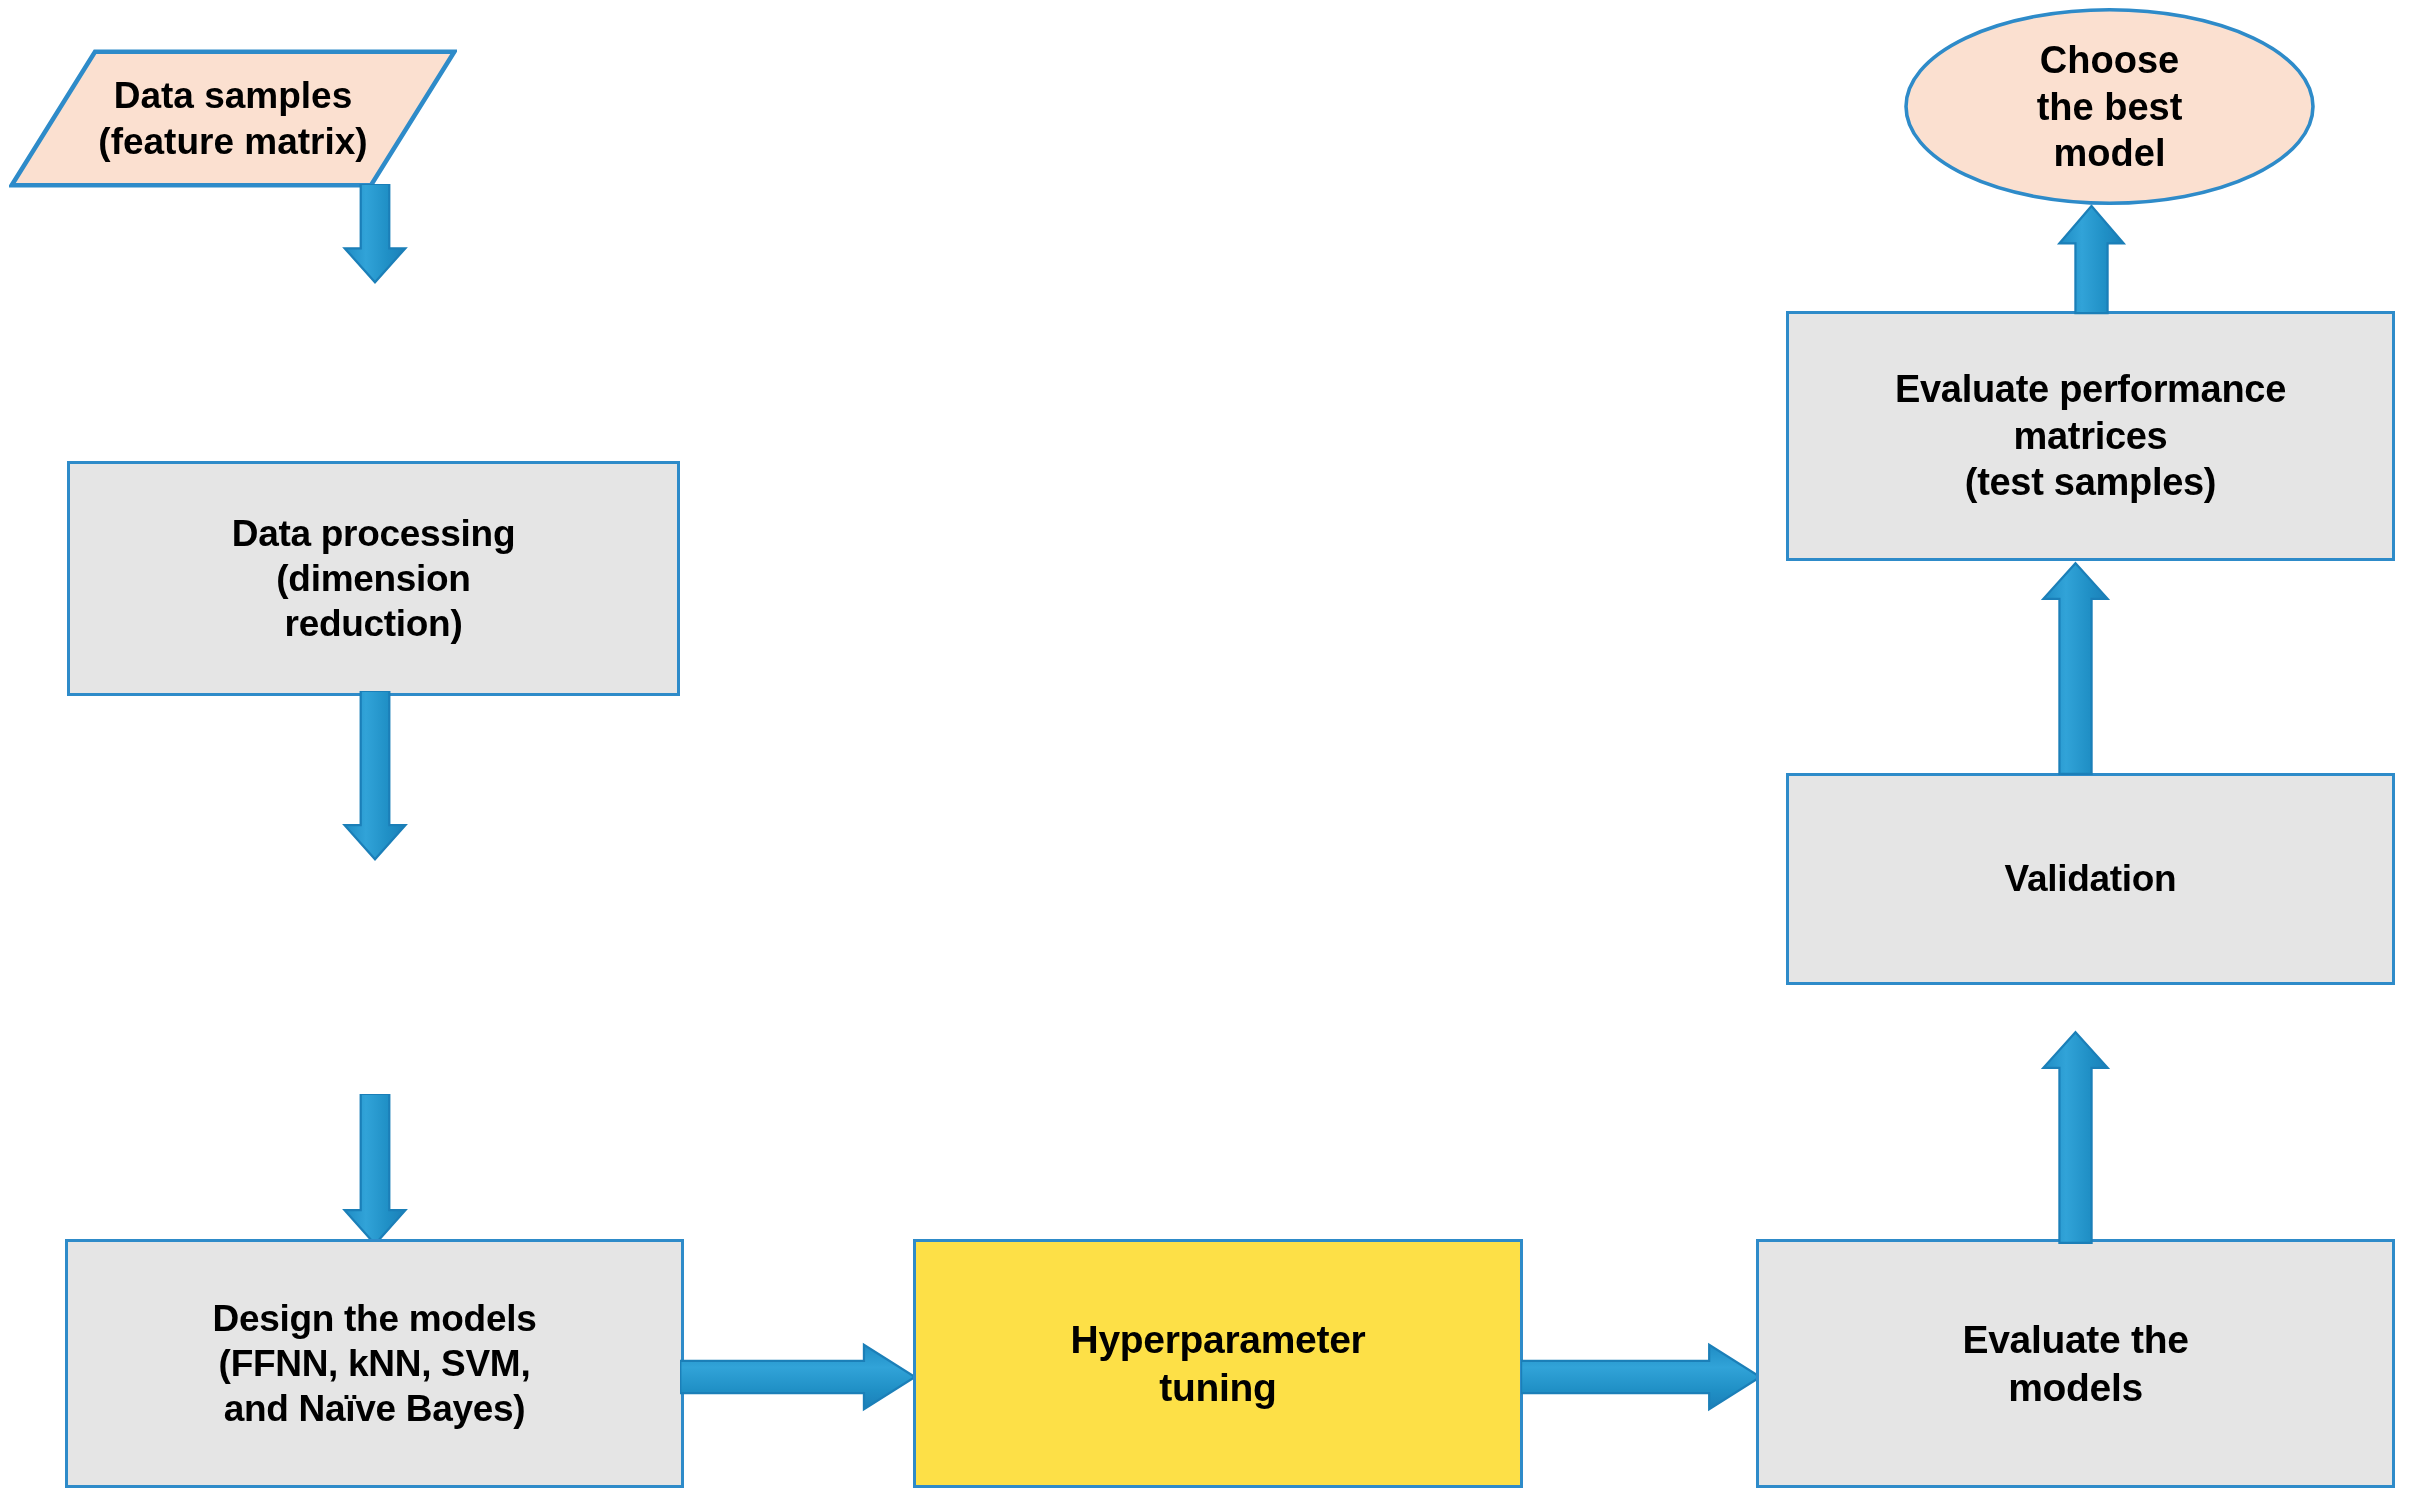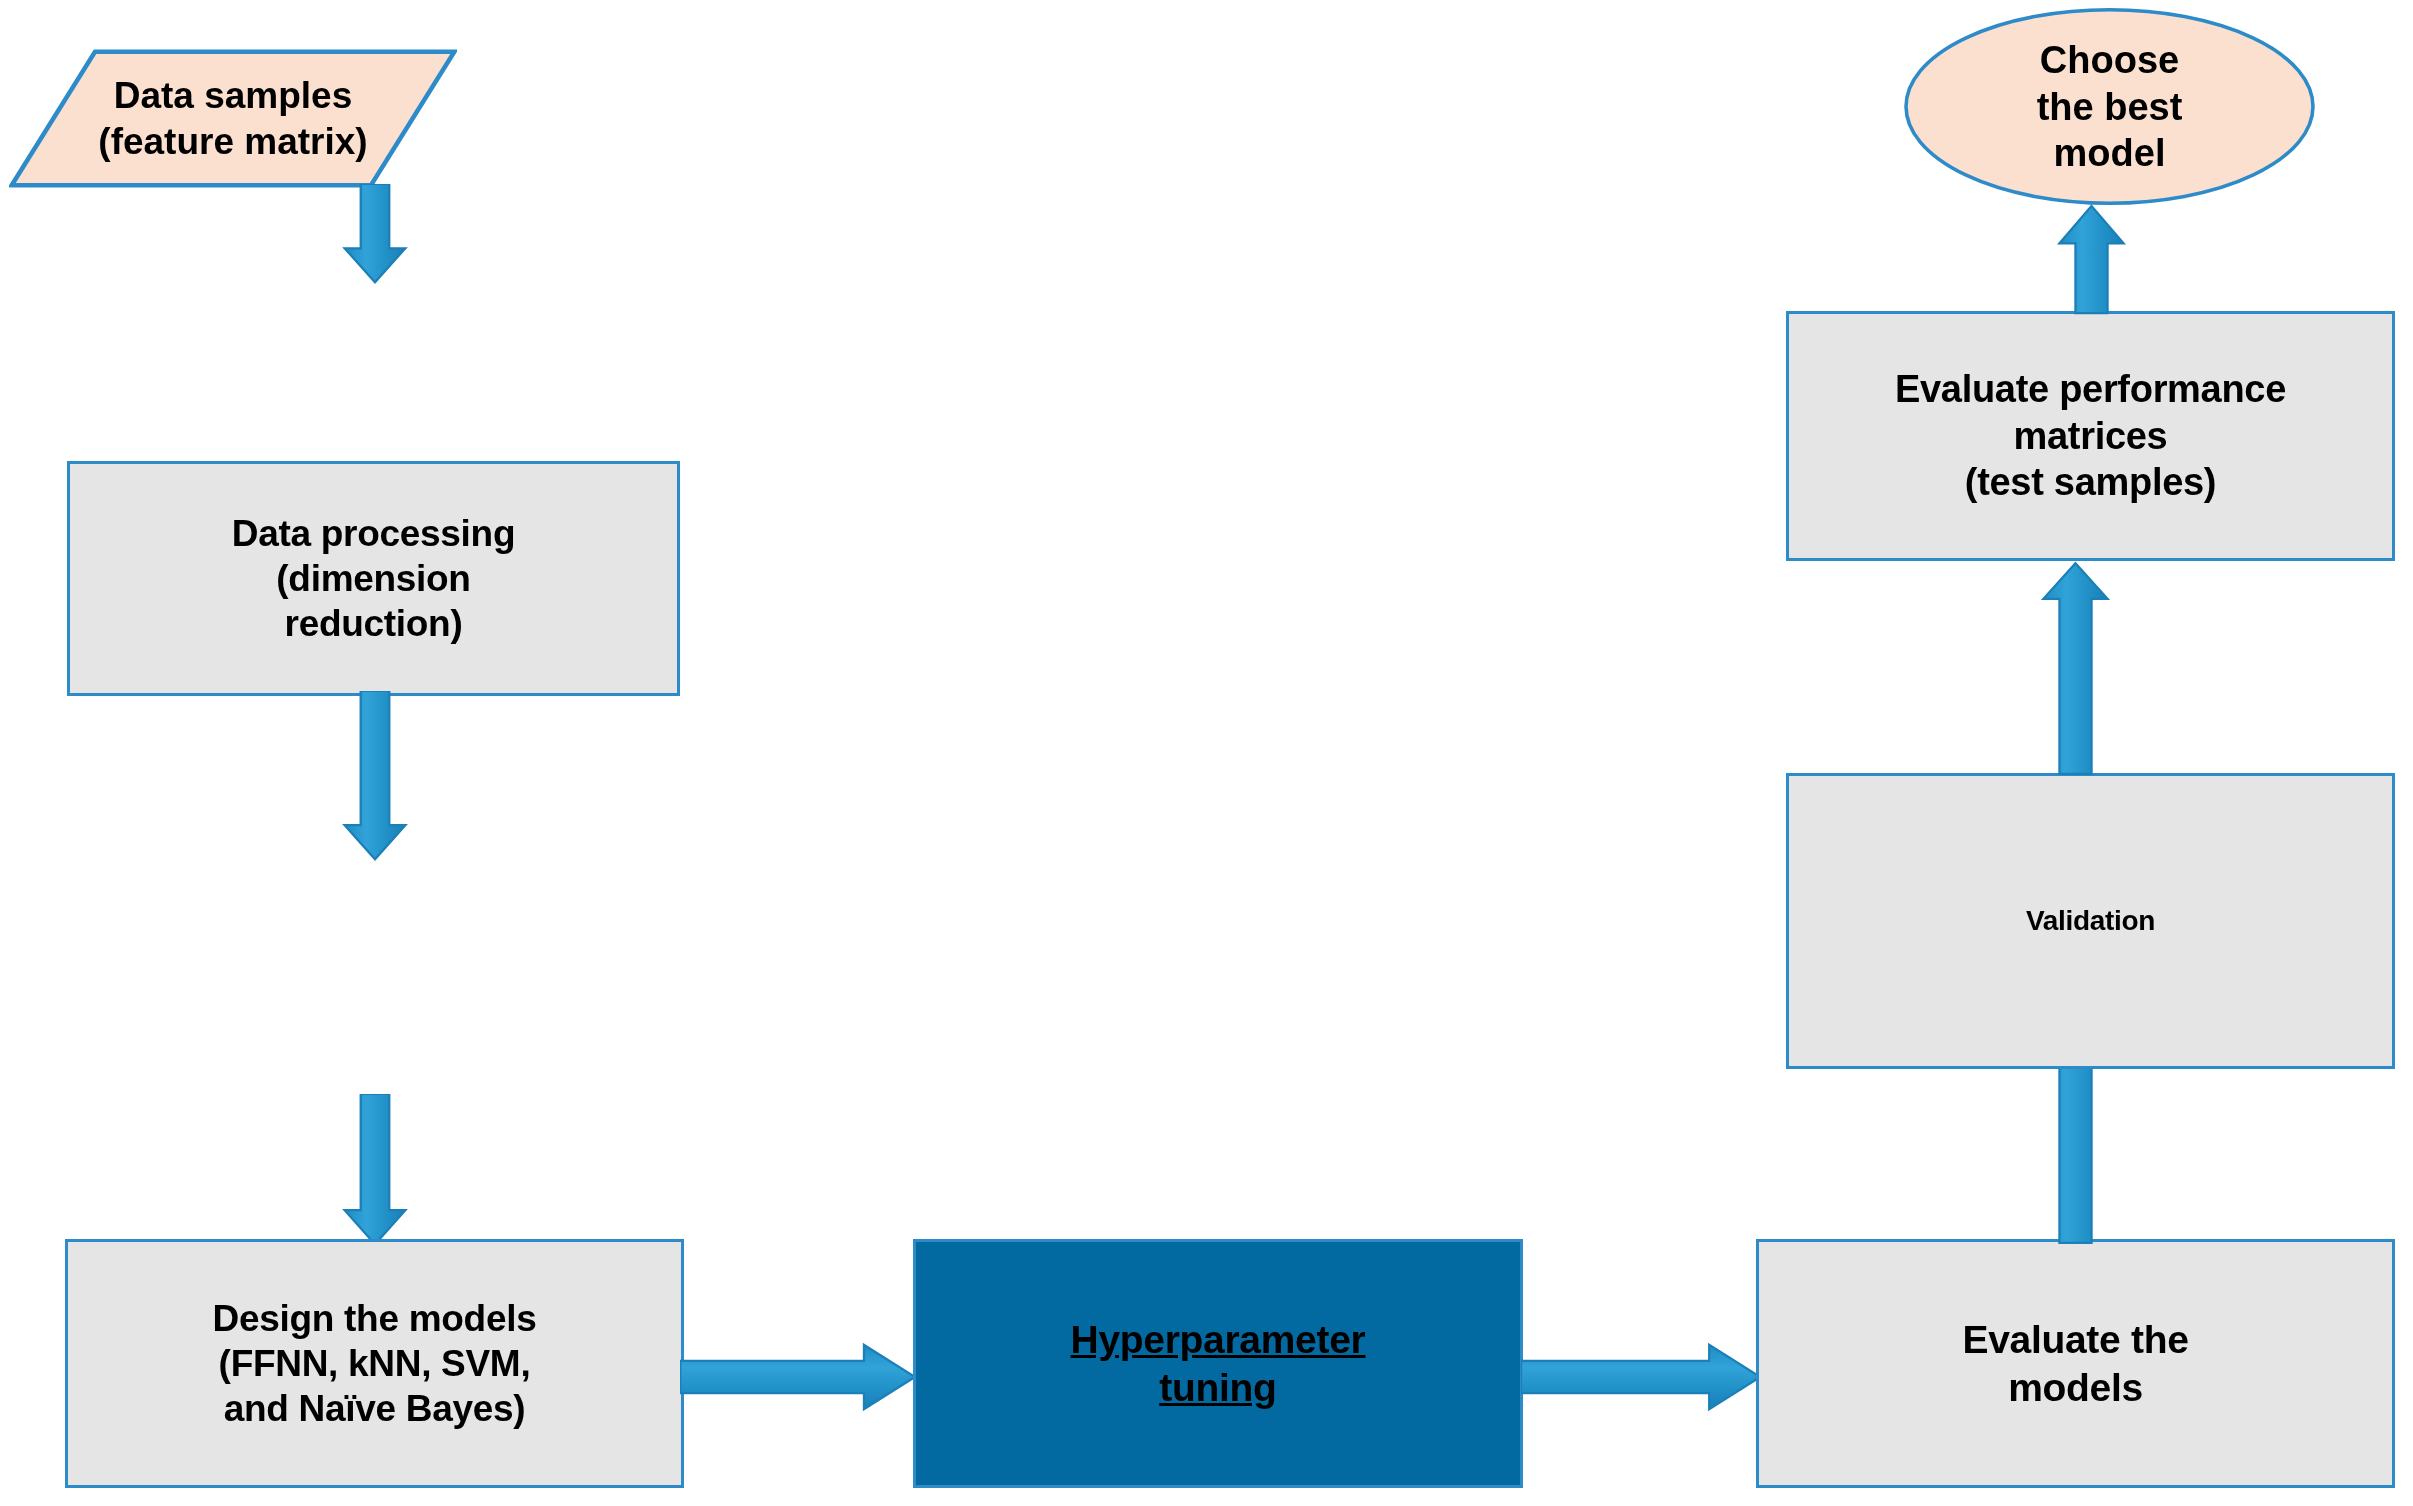--- a/index.html
+++ b/index.html
@@ -3,21 +3,21 @@
 <meta charset="utf-8">
 <style>
   html,body{margin:0;padding:0;background:#ffffff;}
   body{width:2413px;height:1507px;position:relative;overflow:hidden;
        font-family:"Liberation Sans","DejaVu Sans",sans-serif;}
   #stage{position:absolute;left:0;top:0;width:2413px;height:1507px;}
   .node{position:absolute;box-sizing:border-box;display:flex;align-items:center;
         justify-content:center;text-align:center;color:#000;font-weight:bold;
         line-height:1.22;letter-spacing:-0.3px;}
   .rect{background:#e5e5e5;border:3.6px solid #2e8bc9;}
-  .green{background:#0369a1;border:3.6px solid #2e8bc9;text-decoration:underline;}
+  .green{background:#fde047;border:3.6px solid #2e8bc9;}
   .node .txt{display:block;padding:0 9px;white-space:pre-line;}
 
   
   .para-wrap{position:absolute;}
   .para-wrap svg{position:absolute;left:0;top:0;}
   .para-label{position:absolute;left:0;top:0;width:100%;height:100%;
       display:flex;align-items:center;justify-content:center;text-align:center;
       font-weight:bold;color:#000;line-height:1.22;white-space:pre-line;}
   
   .ell-wrap{position:absolute;}
@@ -142,21 +142,21 @@
           <stop offset="0%" stop-color="#1f8cc4"></stop>
             <stop offset="35%" stop-color="#31a3d8"></stop>
           <stop offset="70%" stop-color="#2090c6"></stop>
             <stop offset="100%" stop-color="#1b7fb8"></stop>
         </linearGradient>
       </defs>
       <polygon points="42,2 78,42 60,42 60,238 24,238 24,42 6,42" fill="url(#au1)" stroke="#1b7fb8" stroke-width="2.5"></polygon>
     </svg>
   </div>
 
-  <div class="node rect" style="left:1786px;top:773px;width:609px;height:296px;font-size:28px;">
+  <div class="node rect" style="left:1786px;top:773px;width:609px;height:212px;font-size:37px;">
     <span class="txt">Validation</span>
   </div>
 
   <div class="arrow" style="left:2038px;top:561px;">
     <svg width="75" height="215" viewBox="0 0 84 240">
       <defs>
         <linearGradient id="au2" x1="0" y1="0" x2="1" y2="0">
           <stop offset="0%" stop-color="#1f8cc4"></stop>
             <stop offset="35%" stop-color="#31a3d8"></stop>
           <stop offset="70%" stop-color="#2090c6"></stop>

